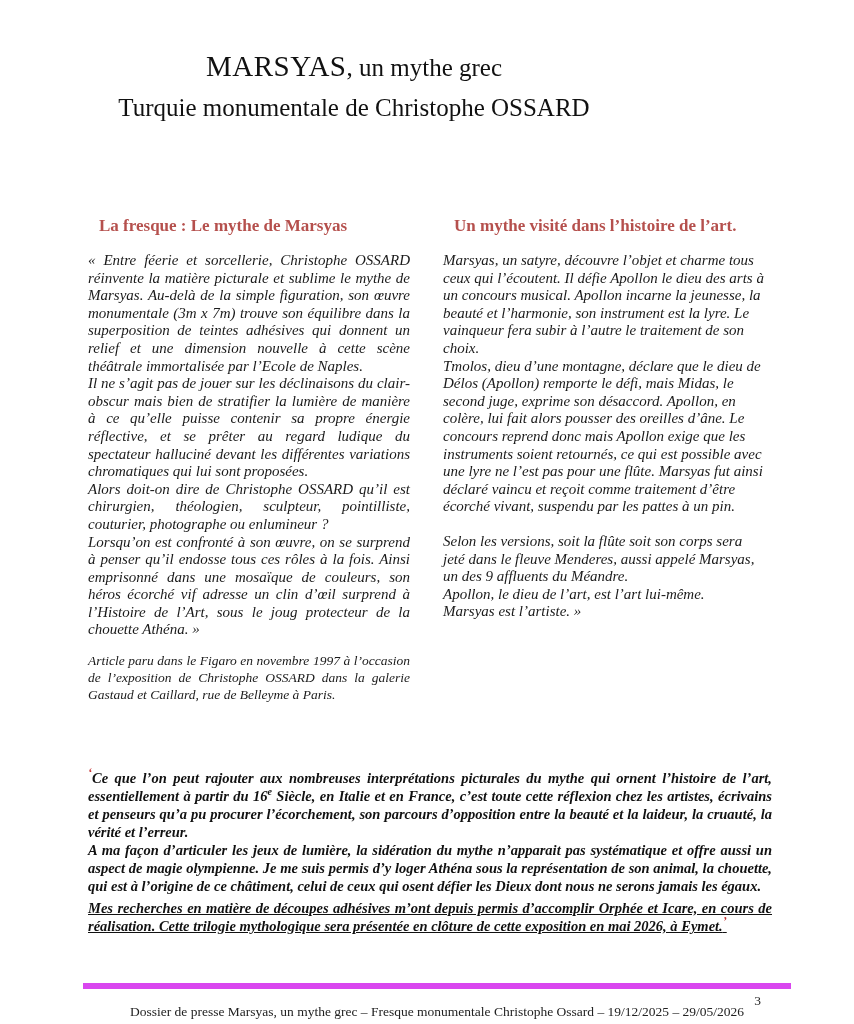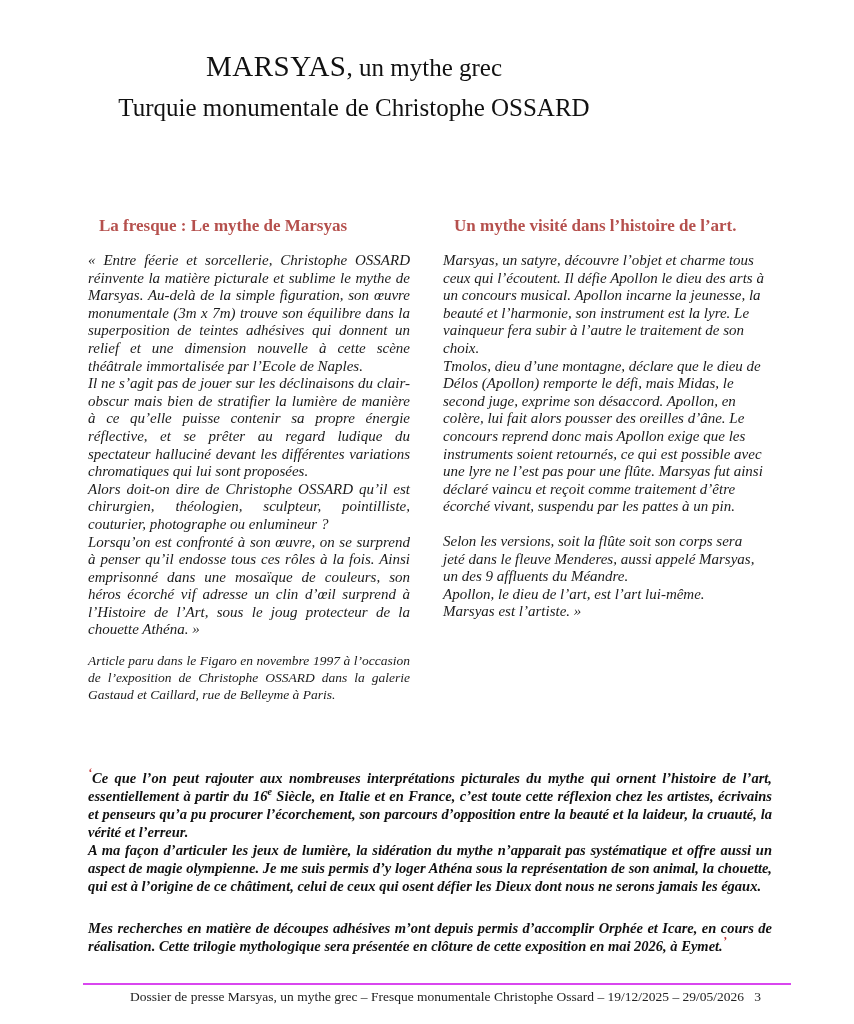--- a/index.html
+++ b/index.html
@@ -54,34 +54,34 @@
     position:absolute;top:751px;left:88px;width:684px;
   }
   .interp-body{margin-top:18px;}
   .interpretation p{
     margin:0;
     font-size:14.5px;line-height:18px;
     font-style:italic;font-weight:bold;
     text-align:justify;
     color:#111;
   }
-  .interpretation p.gap{margin-top:24px;}
+  .interpretation p.gap{margin-top:4px;text-decoration:underline;}
   .red-quote{
     color:#c63434;
     font-size:12px;
     vertical-align:super;
     line-height:0;
   }
   sup.sup-e{font-size:10px;line-height:0;}
 
   
   .footer{
     position:absolute;top:983px;left:83px;width:708px;
-    border-top:2px solid #d946ef;
-    padding-top:3px;
+    border-top:6px solid #d946ef;
+    padding-top:14px;
   }
   .footer-text{
     margin:0;
     font-size:13.5px;line-height:17px;
     text-align:center;
     color:#222;
   }
   .page-number{
     position:absolute;right:30px;top:4px;
     font-size:13.5px;color:#222;

